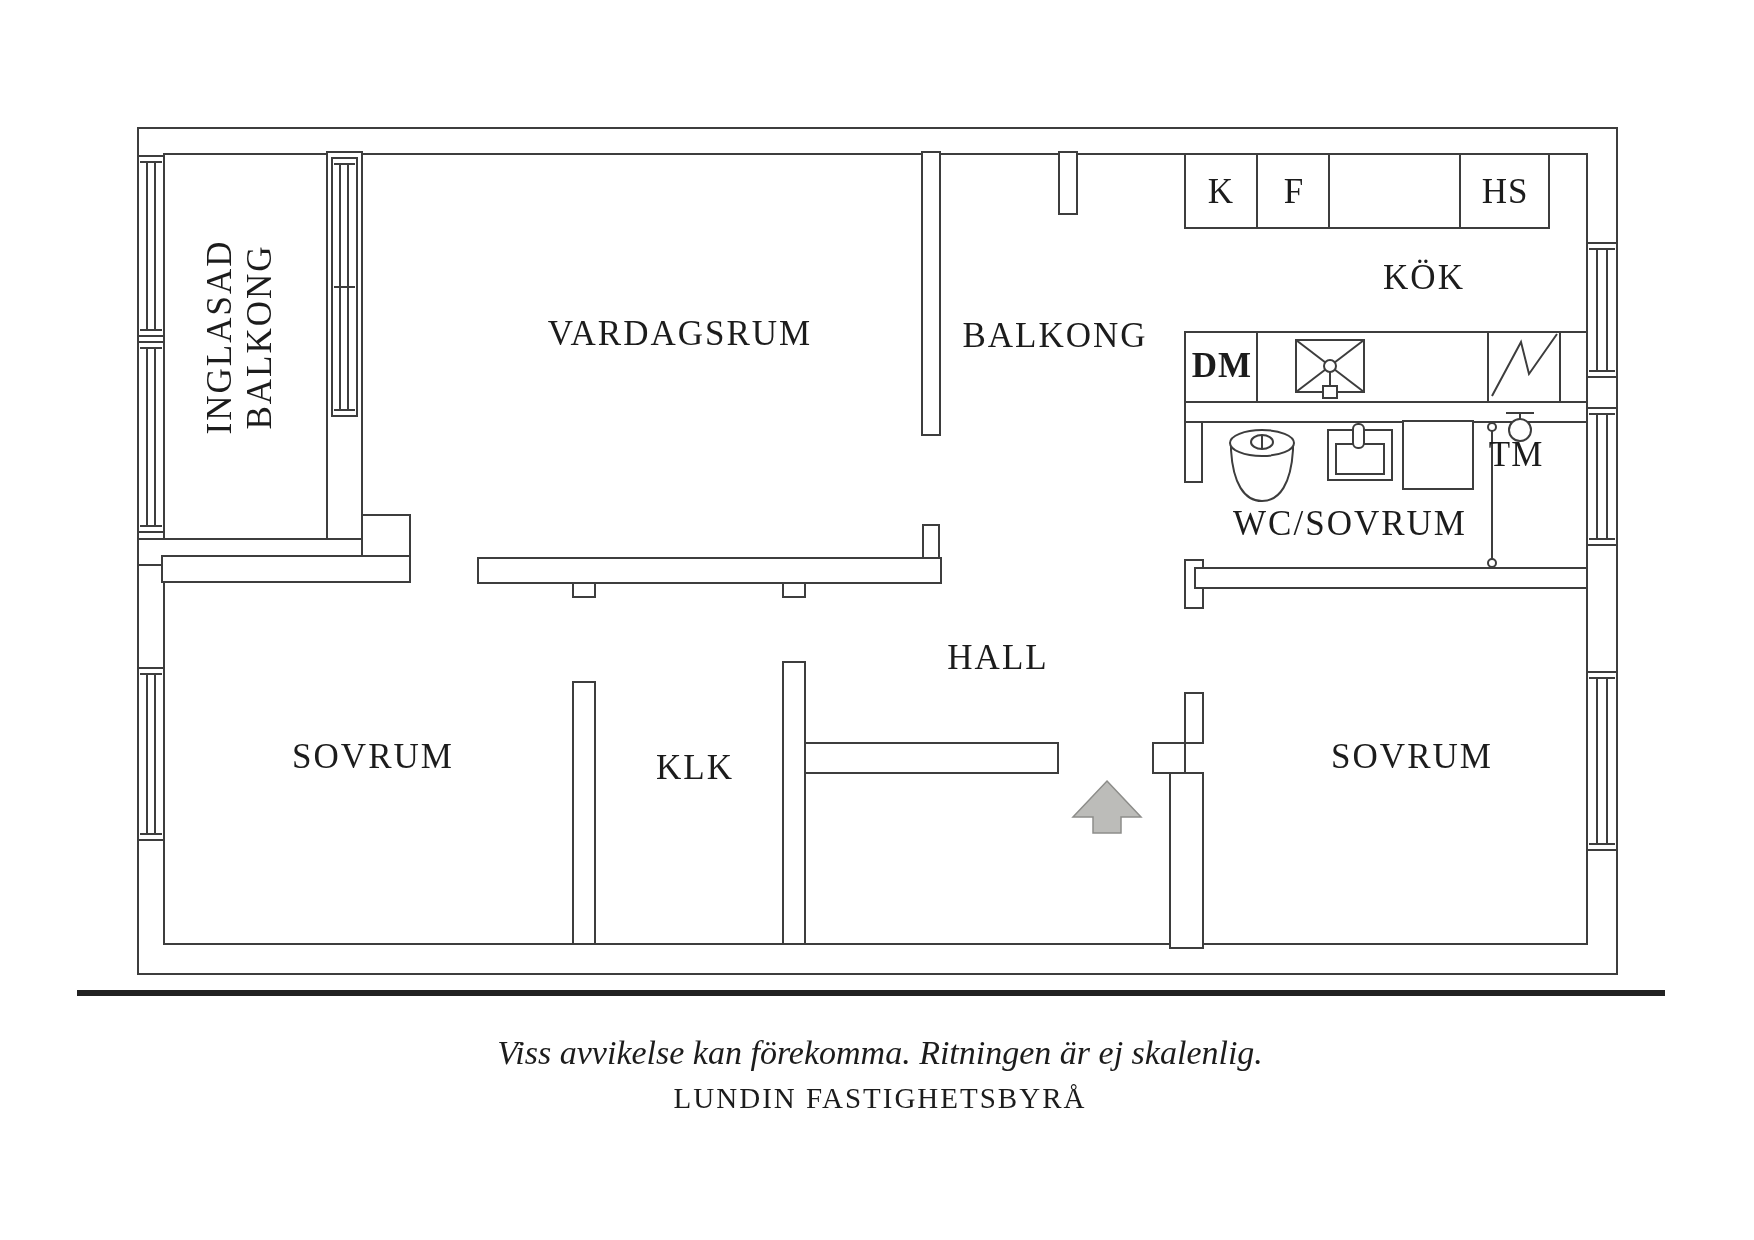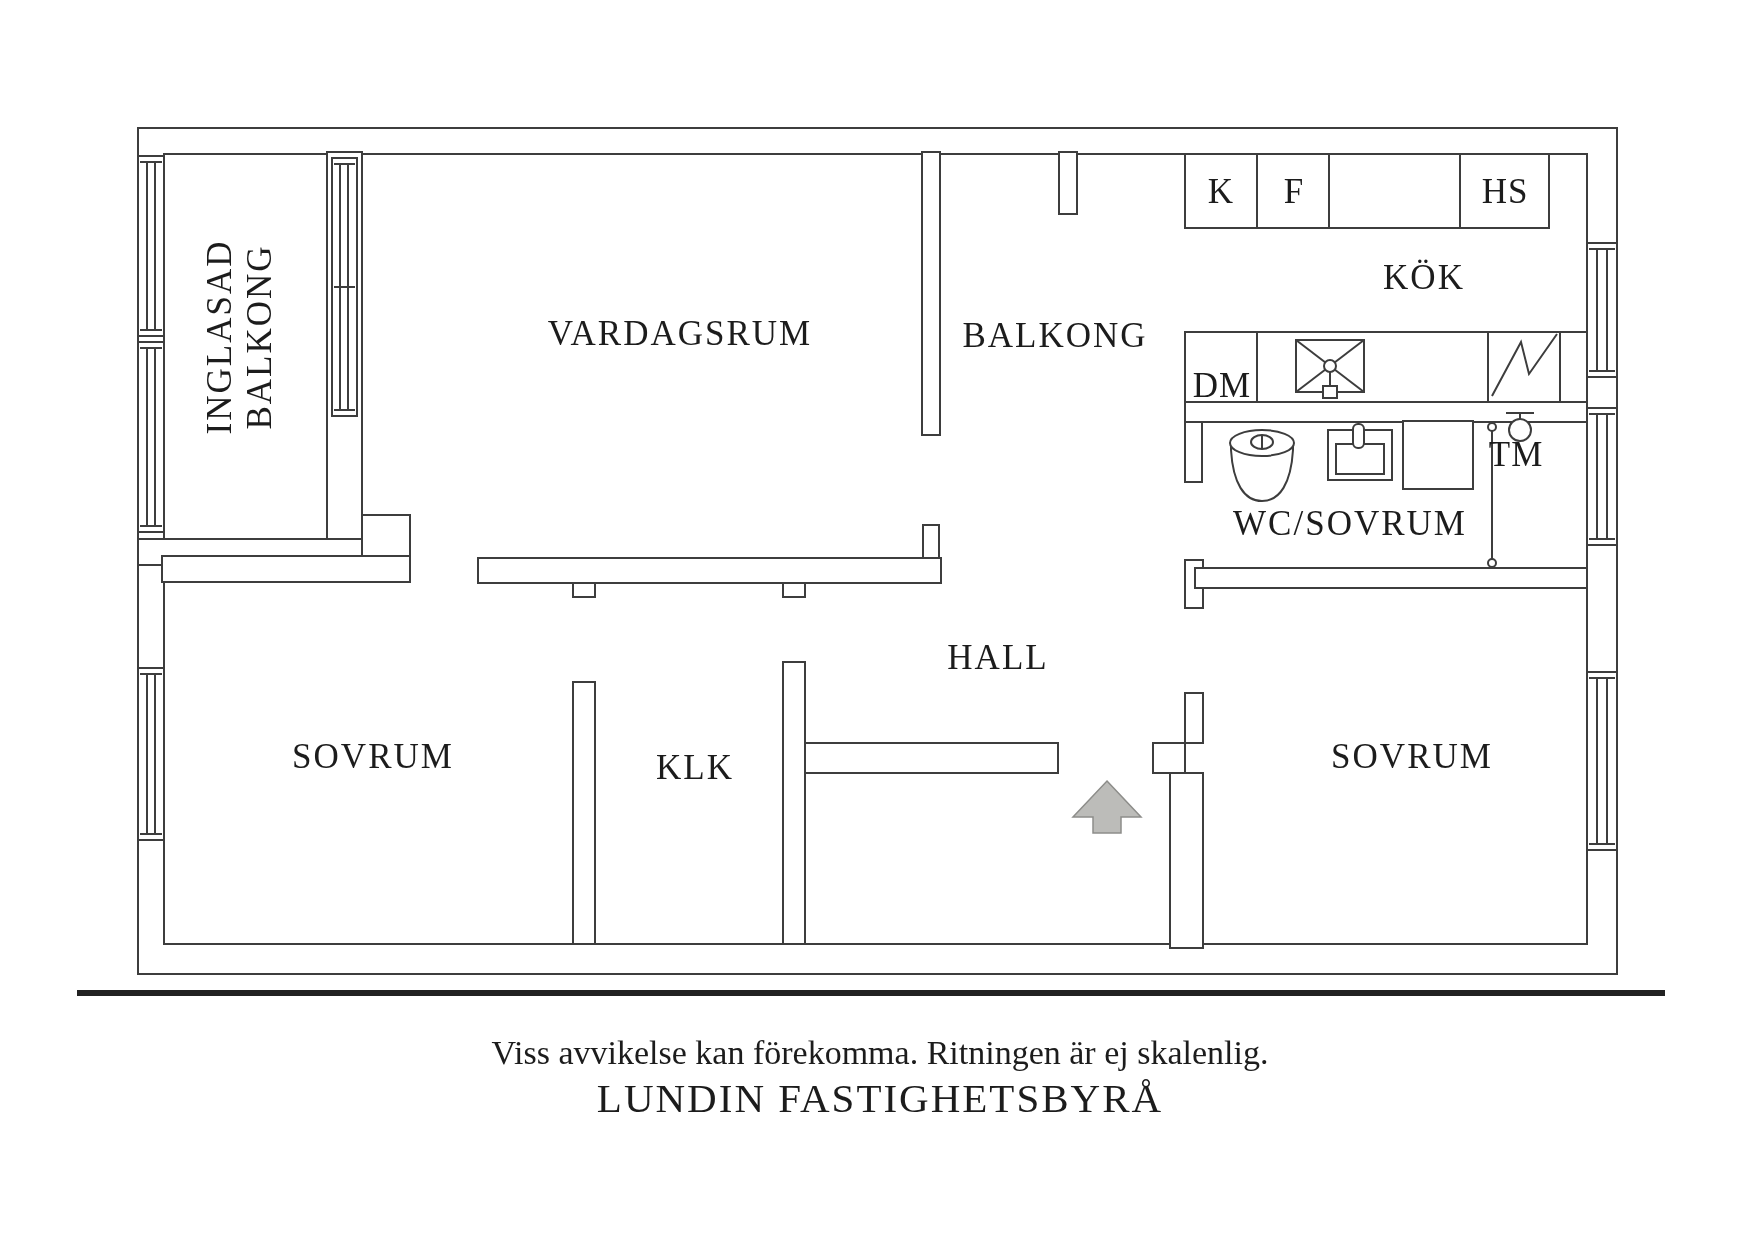--- a/index.html
+++ b/index.html
@@ -5,23 +5,23 @@
   html,body{margin:0;padding:0;background:#ffffff;}
   .stage{position:relative;width:1754px;height:1240px;background:#fff;overflow:hidden;
          font-family:"Liberation Serif", serif;}
   svg{position:absolute;left:0;top:0;}
   .lbl{position:absolute;transform:translate(-50%,-50%);color:#1c1c1c;
        font-size:35px;letter-spacing:2px;white-space:nowrap;}
   .lbl.small{letter-spacing:1px;}
   .balcony-label{position:absolute;transform:translate(-50%,-50%) rotate(-90deg);
        color:#1c1c1c;font-size:35px;letter-spacing:2px;text-align:center;line-height:1.15;}
   .footer-disclaimer{position:absolute;transform:translate(-50%,-50%);
-       font-size:34px;color:#1c1c1c;white-space:nowrap;}
+       font-style:italic;font-size:34px;color:#1c1c1c;white-space:nowrap;}
   .footer-brand{position:absolute;transform:translate(-50%,-50%);
-       font-size:41px;letter-spacing:2px;color:#1c1c1c;white-space:nowrap;}
+       font-size:29px;letter-spacing:2px;color:#1c1c1c;white-space:nowrap;}
 </style>
 </head>
 <body>
 
 <div class="stage">
 
 <svg width="1754" height="1240" viewBox="0 0 1754 1240">
 
   <g stroke="#3d3d3d" stroke-width="2" fill="#ffffff" shape-rendering="crispEdges">
     <rect x="138" y="128" width="1479" height="846"></rect>
@@ -166,19 +166,19 @@
 <div class="lbl" style="left:1424px;top:278px;">KÖK</div>
 <div class="lbl" style="left:1350px;top:524px;">WC/SOVRUM</div>
 <div class="lbl" style="left:998px;top:658px;">HALL</div>
 <div class="lbl" style="left:695px;top:768px;font-family:Liberation Serif, serif;">KLK</div>
 <div class="lbl" style="left:373px;top:757px;">SOVRUM</div>
 <div class="lbl" style="left:1412px;top:757px;">SOVRUM</div>
 
 <div class="lbl small" style="left:1221px;top:192px;">K</div>
 <div class="lbl small" style="left:1294px;top:192px;">F</div>
 <div class="lbl small" style="left:1505px;top:192px;">HS</div>
-<div class="lbl small" style="left:1222px;top:386px;">DM</div>
+<div class="lbl small" style="left:1222px;top:366px;font-weight:bold;">DM</div>
 <div class="lbl small" style="left:1516px;top:455px;">TM</div>
 
 <div class="footer-disclaimer" style="left:880px;top:1053px;">Viss avvikelse kan förekomma. Ritningen är ej skalenlig.</div>
 <div class="footer-brand" style="left:880px;top:1098px;">LUNDIN FASTIGHETSBYRÅ</div>
 
 </div>
 
 </body></html>

